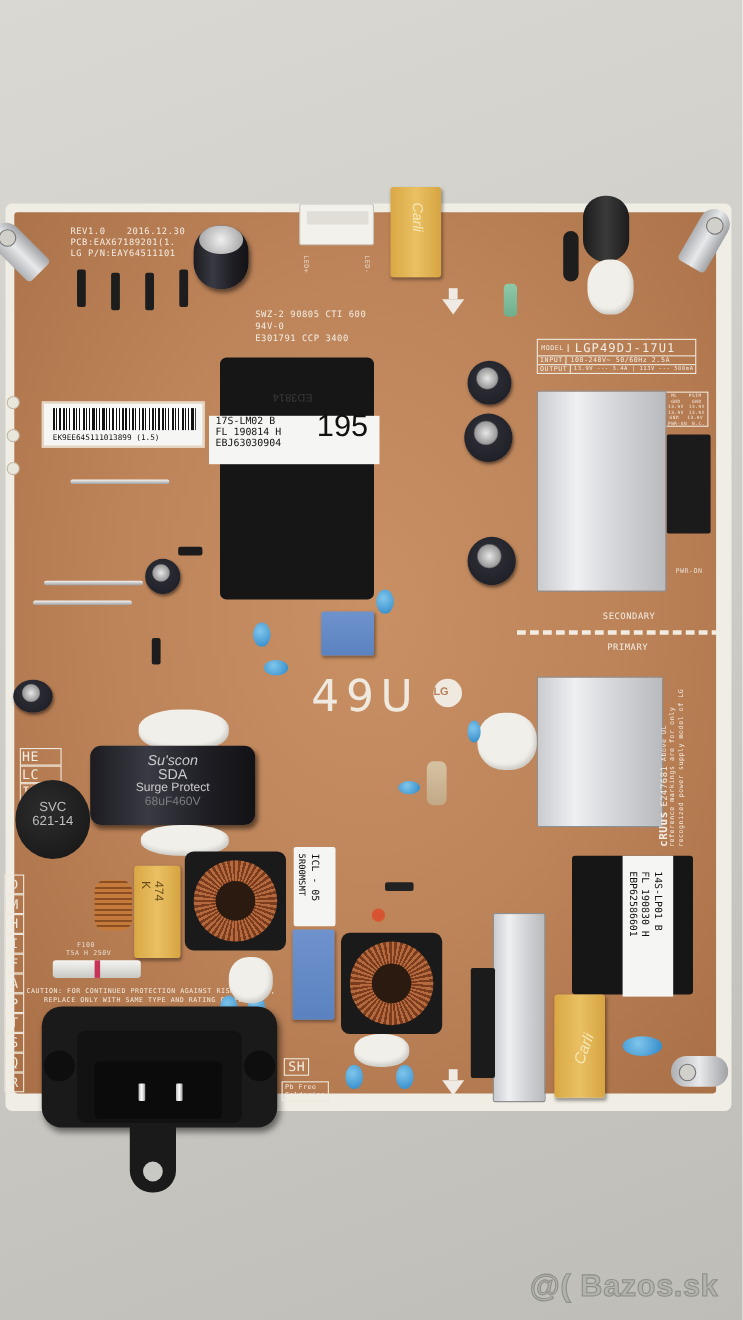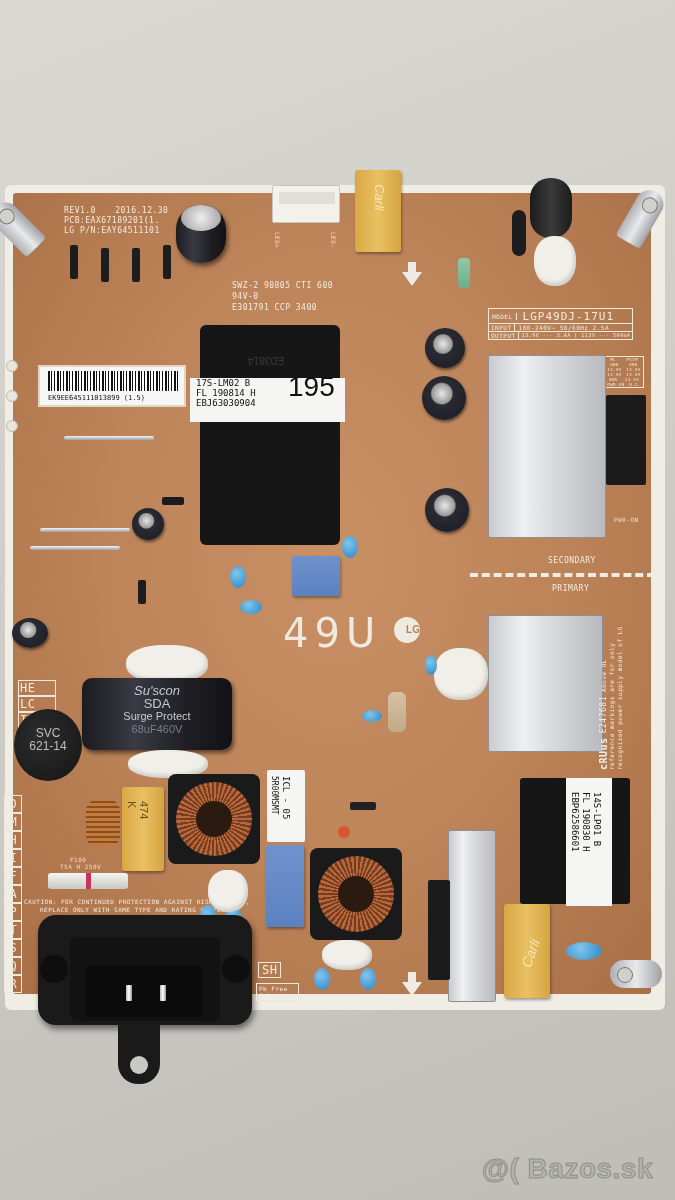--- a/index.html
+++ b/index.html
@@ -211,21 +211,21 @@
 <div class="trace-wire" style="left:30px; top:546px; width:90px;"></div>
 <div class="diode-v" style="left:138px; top:580px; height:24px;"></div>
 <div class="abs" style="left:162px; top:497px; width:22px; height:8px; background:#1b1b1b; border-radius:2px;"></div>
 
 <div class="blue-cap" style="left:292px; top:556px; width:48px; height:40px;"></div>
 <div class="ydisc" style="left:342px; top:536px;"></div>
 <div class="ydisc" style="left:230px; top:566px;"></div>
 <div class="ydisc" style="left:240px; top:600px; width:22px; height:14px;"></div>
 
 <div class="abs" style="left:283px; top:610px; color:#efe9df; font-size:40px; font-family:'DejaVu Sans', sans-serif; letter-spacing:6px;">49U</div>
-<div class="abs" style="left:394px; top:617px; width:26px; height:26px; border-radius:50%; background:#efe9df; color:#b9805a; font-size:10px; font-weight:bold; text-align:right; line-height:26px;"><span>LG</span></div>
+<div class="abs" style="left:394px; top:617px; width:26px; height:26px; border-radius:50%; background:#efe9df; color:#b9805a; font-size:10px; font-weight:bold; text-align:left; line-height:26px;"><span>LG</span></div>
 
 <div class="heatsink" style="left:488px; top:615px; width:115px; height:137px;"></div>
 <div class="glue" style="left:434px; top:648px; width:54px; height:52px;"></div>
 <div class="abs" style="left:388px; top:692px; width:18px; height:40px; background:linear-gradient(#d6c2a3,#c2a986); border-radius:6px;"></div>
 
 <div class="abs silk" style="left:600px; top:620px; writing-mode: vertical-rl; transform: rotate(180deg); font-size:6px; line-height:8px; height:150px;">
   <span style="font-size:10px; font-weight:bold;">cRUus</span>
   <span style="font-size:8px;">E247681</span>
   <span>Above UL reference markings are for only recognized power supply model of LG</span>
 </div>

